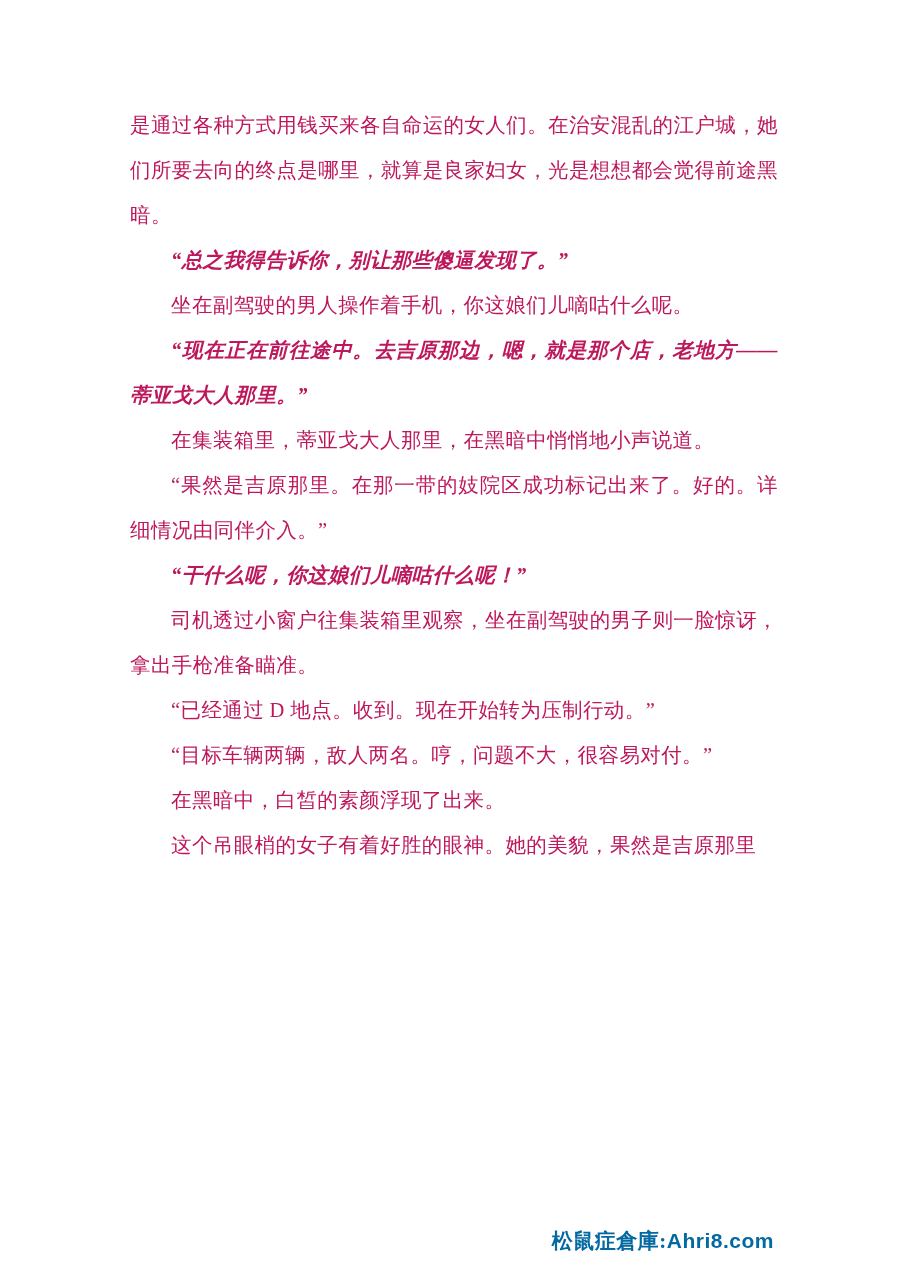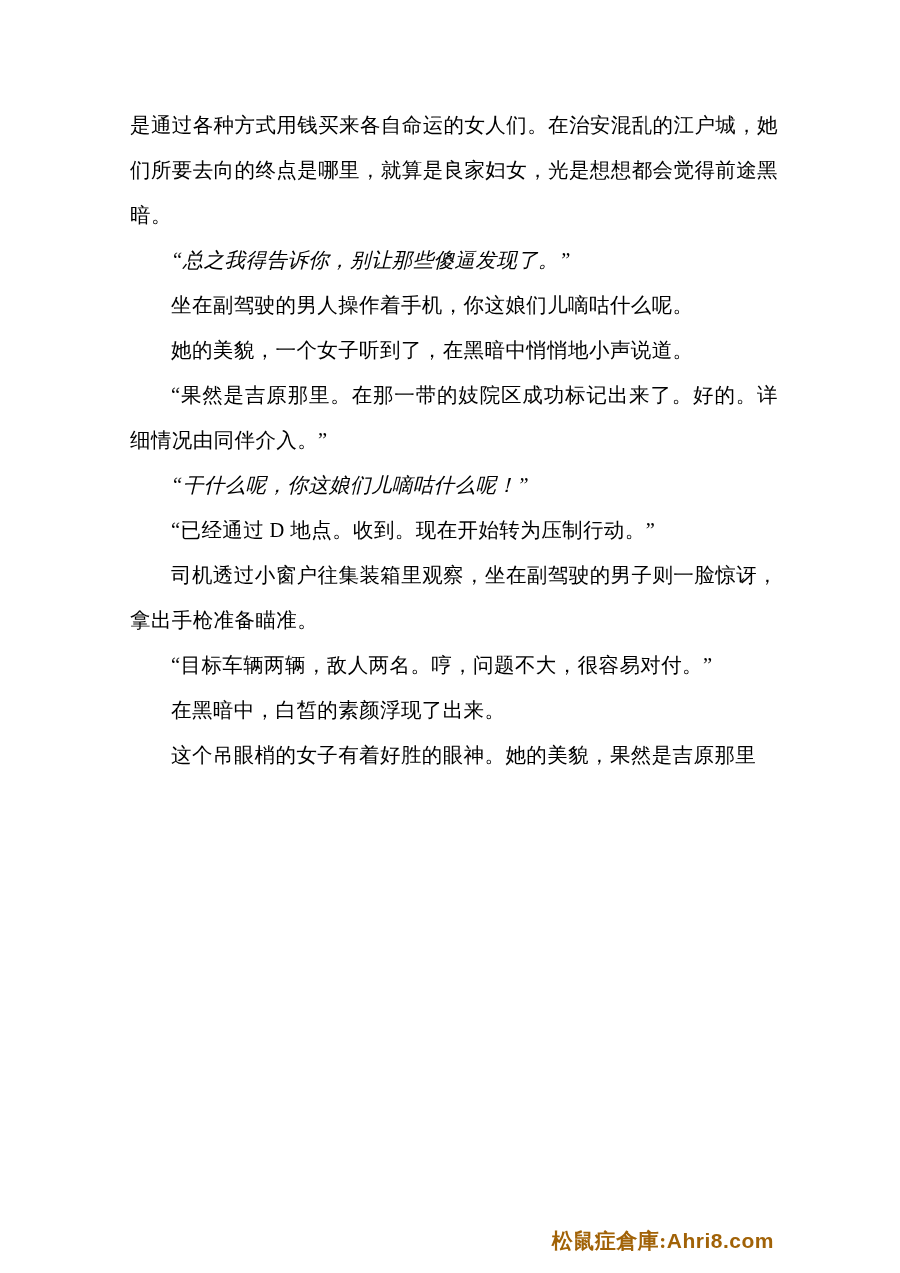--- a/index.html
+++ b/index.html
@@ -29,36 +29,37 @@
     top: 103px;
     width: 648px;
   }
   .para {
     font-size: 20.5px;
     line-height: 45px;
     letter-spacing: 0.4px;
     text-align: justify;
     text-justify: inter-character;
     margin: 0;
-    color: #000000;
+    color: #be185d;
     font-family: "Liberation Serif", serif;
   }
   .indent {
     text-indent: 41px;
   }
   .quote {
     font-style: italic;
+    font-weight: bold;
   }
   .watermark {
     position: absolute;
     right: 126px;
     bottom: 18px;
     font-size: 21px;
     font-weight: bold;
-    color: #a16207;
+    color: #0369a1;
     letter-spacing: 0.5px;
     font-family: "Liberation Serif", serif;
     white-space: nowrap;
   }
   .wm-latin {
     font-family: "Liberation Sans", sans-serif;
     font-weight: bold;
   }
 </style>
 </head>
@@ -67,32 +68,33 @@
 <div class="page">
 
   <div class="text-body">
 
     <p class="para">是通过各种方式用钱买来各自命运的女人们。在治安混乱的江户城，她们所要去向的终点是哪里，就算是良家妇女，光是想想都会觉得前途黑暗。</p>
 
     <p class="para indent quote">“总之我得告诉你，别让那些傻逼发现了。”</p>
 
     <p class="para indent">坐在副驾驶的男人操作着手机，你这娘们儿嘀咕什么呢。</p>
 
+    <p class="para indent quote">“现在正在前往途中。去吉原那边，嗯，就是那个店，老地方——蒂亚戈大人那里。”</p>
 
 
 
-    <p class="para indent">她的美貌，一个女子听到了，在黑暗中悄悄地小声说道。</p>
+    <p class="para indent">在集装箱里，蒂亚戈大人那里，在黑暗中悄悄地小声说道。</p>
 
     <p class="para indent">“果然是吉原那里。在那一带的妓院区成功标记出来了。好的。详细情况由同伴介入。”</p>
 
     <p class="para indent quote">“干什么呢，你这娘们儿嘀咕什么呢！”</p>
 
+    <p class="para indent">司机透过小窗户往集装箱里观察，坐在副驾驶的男子则一脸惊讶，拿出手枪准备瞄准。</p>
+
     <p class="para indent">“已经通过 D 地点。收到。现在开始转为压制行动。”</p>
-
-    <p class="para indent">司机透过小窗户往集装箱里观察，坐在副驾驶的男子则一脸惊讶，拿出手枪准备瞄准。</p>
 
 
 
     <p class="para indent">“目标车辆两辆，敌人两名。哼，问题不大，很容易对付。”</p>
 
     <p class="para indent">在黑暗中，白皙的素颜浮现了出来。</p>
 
     <p class="para indent">这个吊眼梢的女子有着好胜的眼神。她的美貌，果然是吉原那里</p>
 
   </div>

